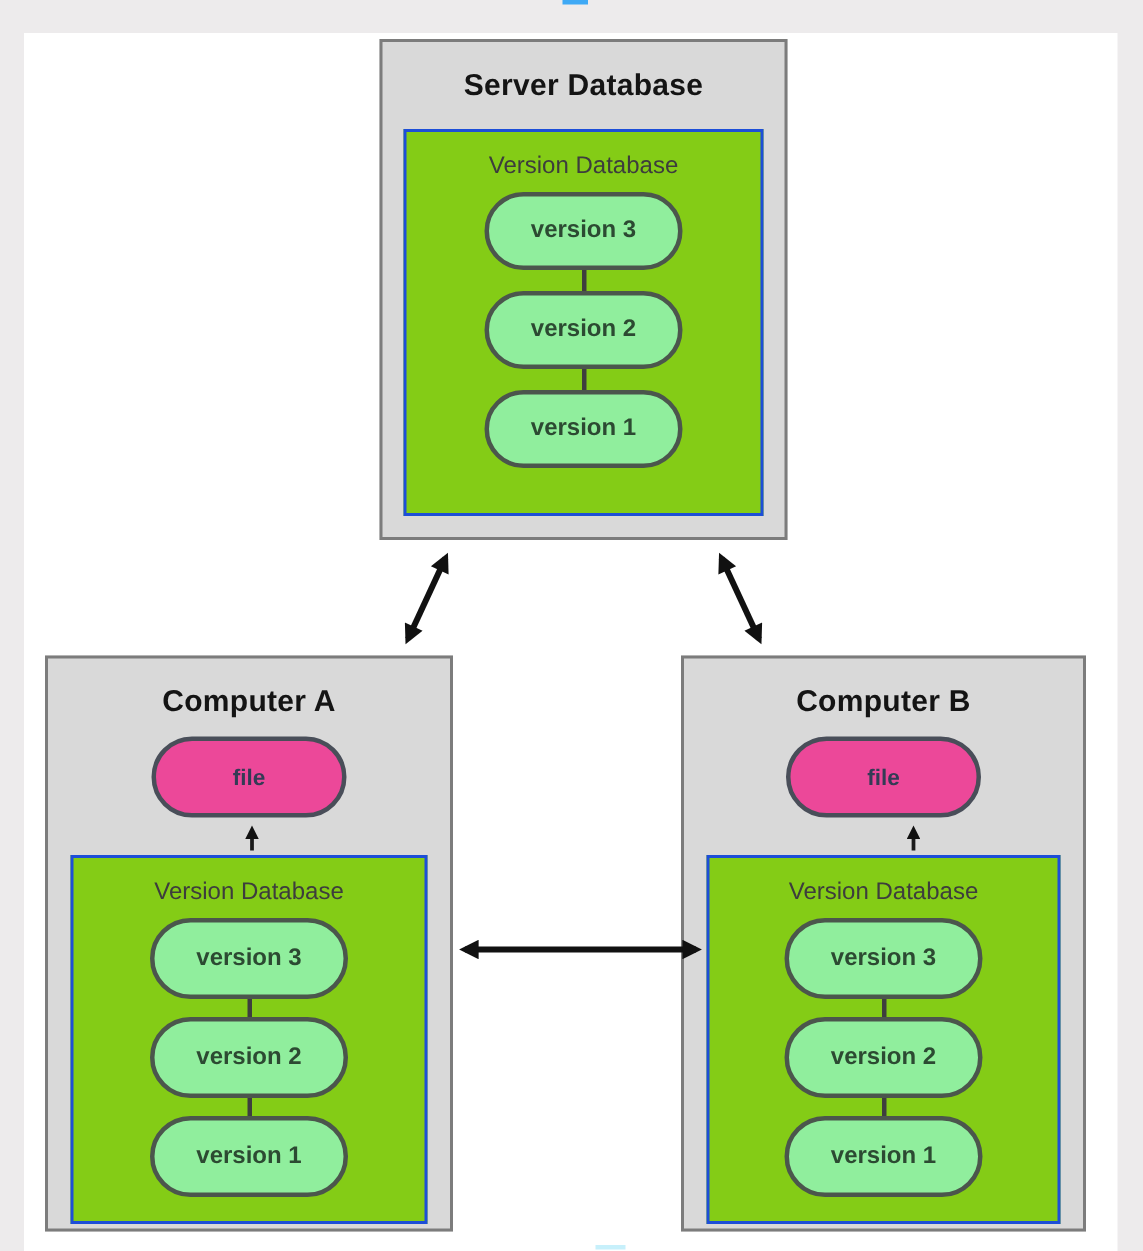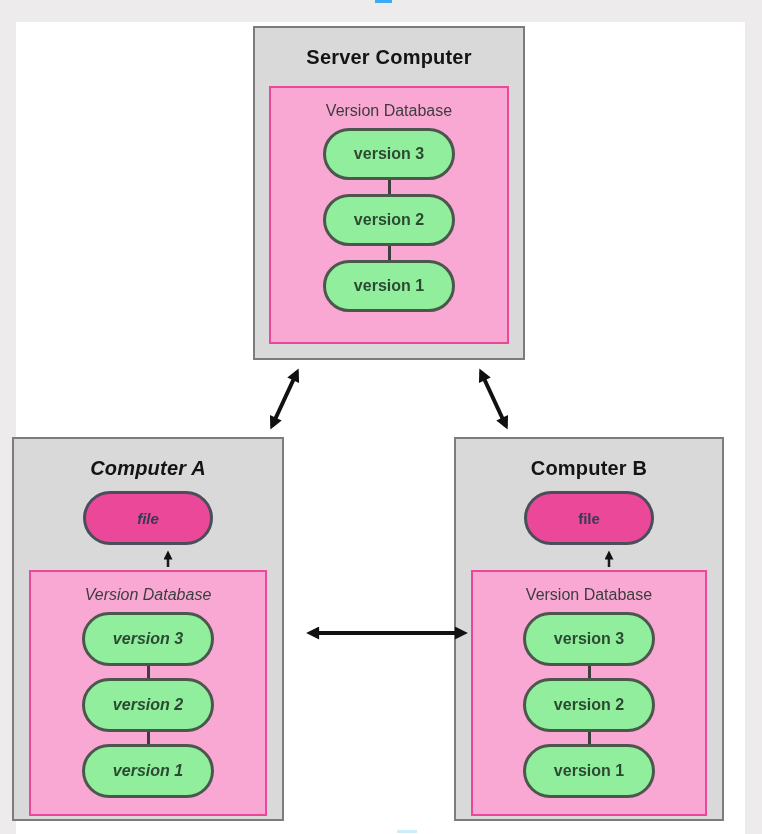--- a/index.html
+++ b/index.html
@@ -18,28 +18,28 @@
   }
   .scrub-bottom{
     position:absolute;left:397px;top:830px;width:20px;height:3px;
     background:#c7f0fb;z-index:10;
   }
   .machine{
     position:absolute;background:#d9d9d9;border:2px solid #7c7c7c;
     box-sizing:border-box;z-index:2;
   }
   #server{left:253px;top:26px;width:272px;height:334px;}
-  #computer-a{left:12px;top:437px;width:272px;height:384px;font-style:italic;}
+  #computer-a{left:30px;top:437px;width:272px;height:384px;}
   #computer-b{left:454px;top:437px;width:270px;height:384px;}
   .machine-title{
     text-align:center;font-weight:bold;font-size:20px;line-height:26px;
     color:#141414;padding-top:16px;letter-spacing:.2px;
   }
   .db{
-    background:#f9a8d4;border:2px solid #ec4899;box-sizing:border-box;
+    background:#84cc16;border:2px solid #1d4ed8;box-sizing:border-box;
   }
   #server .db{width:240px;height:258px;margin:16px auto 0;}
   .computer .db{position:absolute;top:131px;height:246px;left:15px;}
   #computer-a .db{width:238px;}
   #computer-b .db{width:236px;}
   .db-title{
     text-align:center;font-size:16px;line-height:19px;color:#3d3d3d;margin-top:13px;
   }
   .stack{display:flex;flex-direction:column;align-items:center;margin-top:8px;}
   .pill{
@@ -60,21 +60,21 @@
   svg.overlay{position:absolute;left:0;top:0;pointer-events:none;z-index:6;}
 </style>
 </head>
 <body>
 
 <div class="canvas"></div>
 <div class="scrub-top"></div>
 <div class="scrub-bottom"></div>
 
 <div id="server" class="machine">
-  <div class="machine-title">Server Computer</div>
+  <div class="machine-title">Server Database</div>
   <div class="db">
     <div class="db-title">Version Database</div>
     <div class="stack">
       <div class="pill">version 3</div>
       <div class="connector"></div>
       <div class="pill">version 2</div>
       <div class="connector"></div>
       <div class="pill">version 1</div>
     </div>
   </div>

